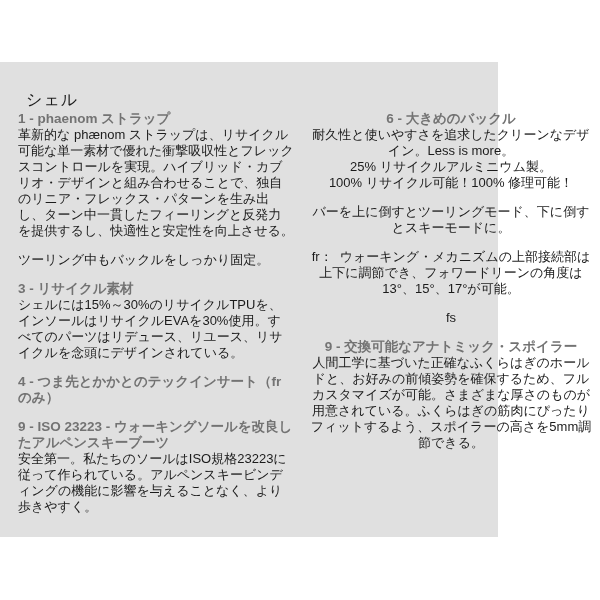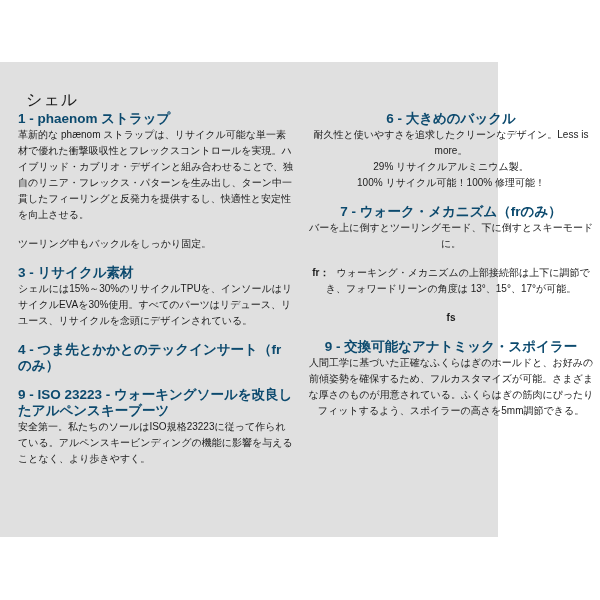--- a/index.html
+++ b/index.html
@@ -42,28 +42,28 @@
   }
   .col-left  { left: 18px;  width: 276px; }
   .col-right { left: 308px; width: 286px; text-align: center; }
   .col section { margin: 0; }
   .col section + section { margin-top: 13px; }
   .col h2 {
     margin: 0;
     font-size: 13.5px;
     line-height: 16px;
     font-weight: 700;
-    color: #0c4a6e;
+    color: #737373;
   }
   .col p {
     margin: 0;
-    font-size: 10px;
+    font-size: 13px;
     line-height: 16px;
   }
-  .col strong { font-weight: 700; }
+  .col strong { font-weight: 400; }
   .sub-label { margin-top: 13px !important; }
   .fr-label { margin-right: 7px; }
 </style>
 </head>
 <body>
 
 <div class="canvas">
 
   <div class="panel"></div>
 
@@ -87,25 +87,24 @@
     <section>
       <h2>9 - ISO 23223 - ウォーキングソールを改良したアルペンスキーブーツ</h2>
       <p>安全第一。私たちのソールはISO規格23223に従って作られている。アルペンスキービンディングの機能に影響を与えることなく、より歩きやすく。</p>
     </section>
   </div>
 
   <div class="col col-right">
     <section>
       <h2>6 - 大きめのバックル</h2>
       <p>耐久性と使いやすさを追求したクリーンなデザイン。Less is more。</p>
-      <p>29% リサイクルアルミニウム製。</p>
+      <p>25% リサイクルアルミニウム製。</p>
       <p>100% リサイクル可能！100% 修理可能！</p>
     </section>
     <section>
-      <h2>7 - ウォーク・メカニズム（frのみ）</h2>
       <p>バーを上に倒すとツーリングモード、下に倒すとスキーモードに。</p>
     </section>
     <section>
       <p><strong class="fr-label">fr：</strong><span>ウォーキング・メカニズムの上部接続部は上下に調節でき、フォワードリーンの角度は 13°、15°、17°が可能。</span></p>
       <p class="sub-label"><strong>fs</strong></p>
     </section>
     <section>
       <h2>9 - 交換可能なアナトミック・スポイラー</h2>
       <p>人間工学に基づいた正確なふくらはぎのホールドと、お好みの前傾姿勢を確保するため、フルカスタマイズが可能。さまざまな厚さのものが用意されている。ふくらはぎの筋肉にぴったりフィットするよう、スポイラーの高さを5mm調節できる。</p>
     </section>

